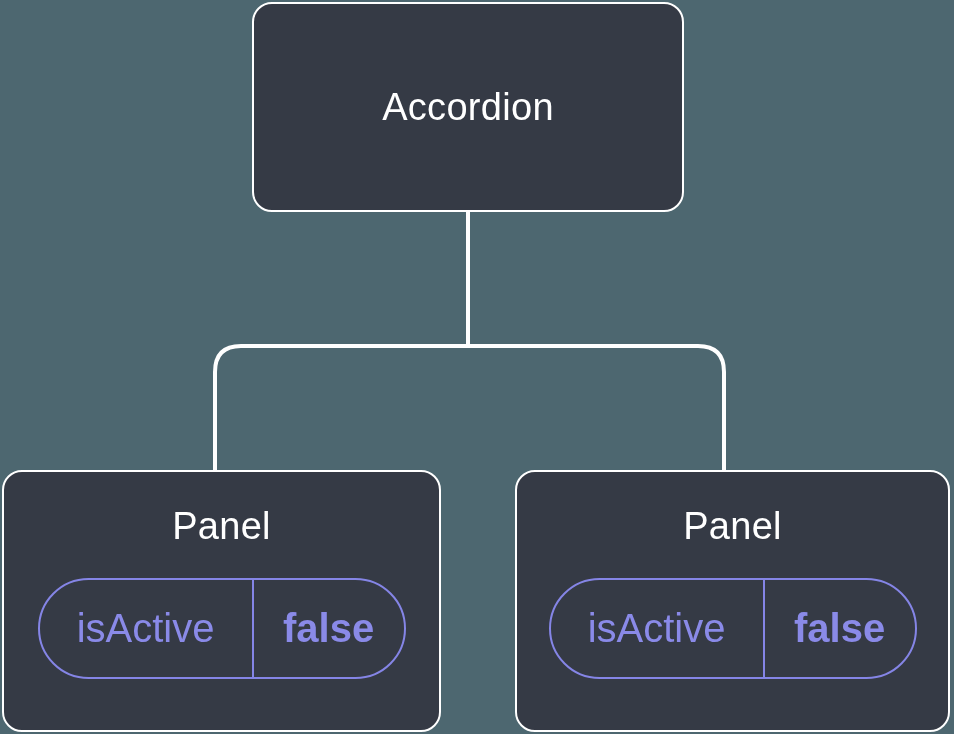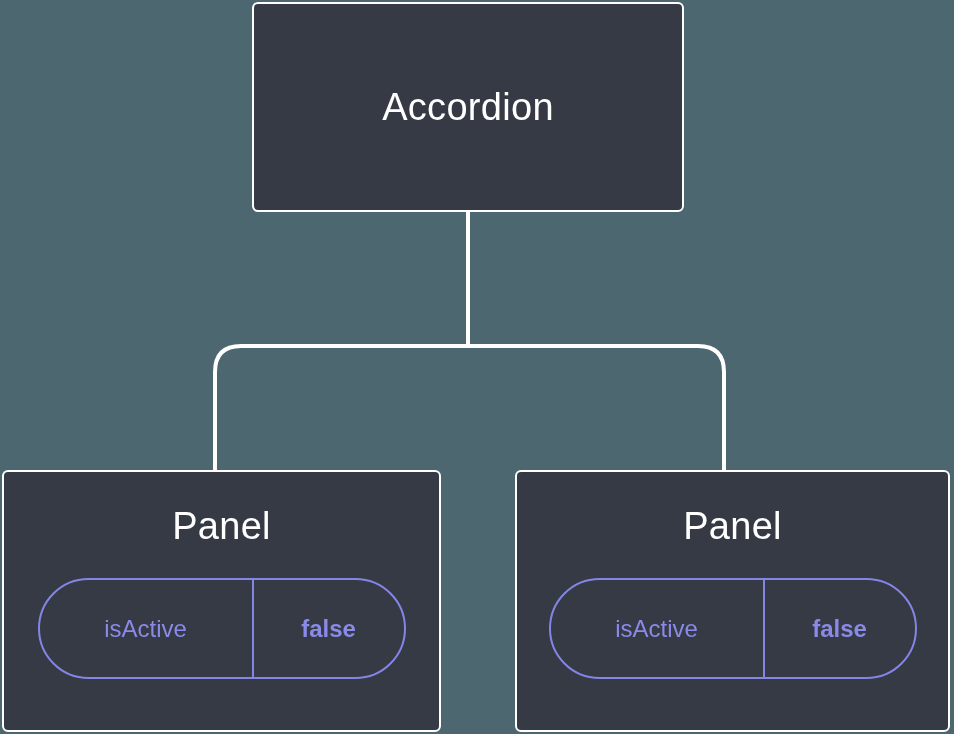--- a/index.html
+++ b/index.html
@@ -27,21 +27,21 @@
   .connectors path {
     stroke: var(--connector, #FFFFFF);
     stroke-width: 4;
     fill: none;
   }
   .node {
     position: absolute;
     box-sizing: border-box;
     background: var(--node-fill, #353A45);
     border: 2.5px solid var(--node-border, #FFFFFF);
-    border-radius: 6px;
+    border-radius: 20px;
   }
   .accordion {
     left: 252px;
     top: 2px;
     width: 432px;
     height: 210px;
     display: flex;
     align-items: center;
     justify-content: center;
   }
@@ -71,21 +71,21 @@
     border: 2.5px solid var(--state-accent, #8585E6);
     border-radius: 52px;
     display: flex;
     overflow: hidden;
   }
   .pill-cell {
     display: flex;
     align-items: center;
     justify-content: center;
     color: var(--state-text, #8A8AE8);
-    font-size: 24px;
+    font-size: 40px;
     font-weight: 400;
     white-space: nowrap;
   }
   .pill-key {
     width: 58.3%;
     border-right: 2.5px solid var(--state-accent, #8585E6);
   }
   .pill-value {
     flex: 1;
     font-weight: bold;

